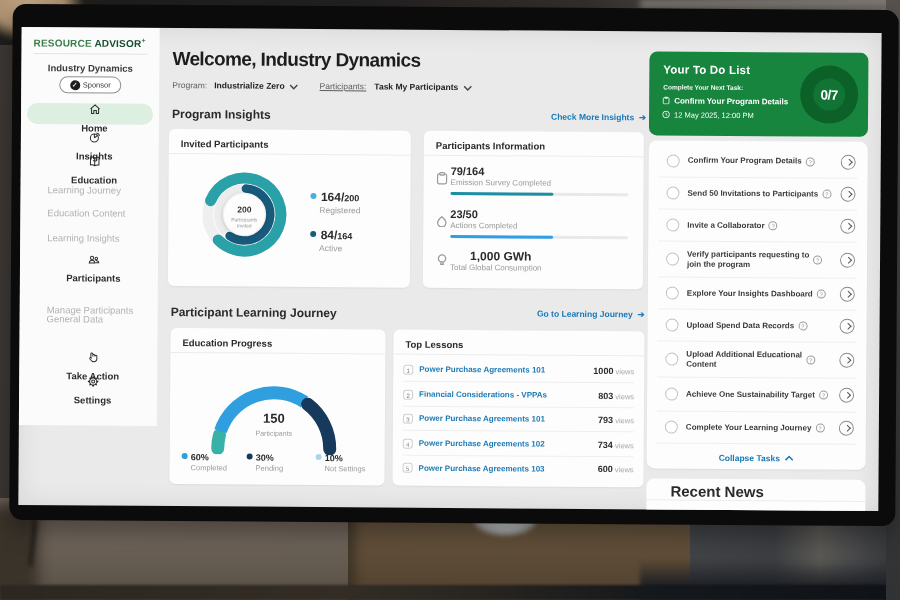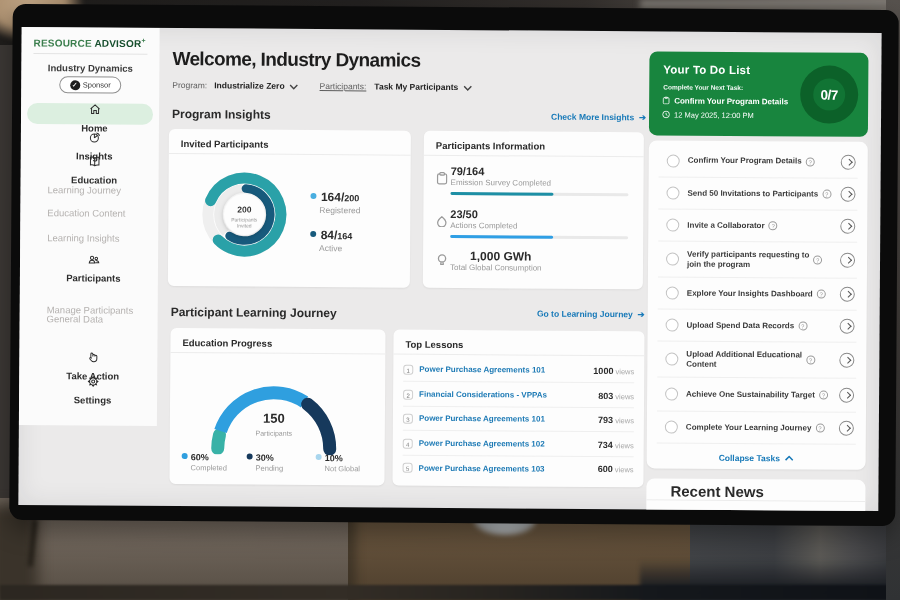--- a/index.html
+++ b/index.html
@@ -226,21 +226,21 @@
             <g transform="translate(65,64)">
               <path d="M -56 0 A 56 56 0 0 1 -54.3 -13.5" fill="none" stroke="#38b2a7" stroke-width="13" stroke-linecap="round"></path>
               <path d="M -53.3 -17.3 A 56 56 0 0 1 30.5 -47" fill="none" stroke="#2f9fdf" stroke-width="13"></path>
               <path d="M 33.7 -44.7 A 56 56 0 0 1 56 0" fill="none" stroke="#16395c" stroke-width="13" stroke-linecap="round"></path>
             </g>
             <text x="65" y="38" text-anchor="middle" font-size="13" font-weight="bold" fill="#2b2b2b">150</text>
             <text x="65" y="51" text-anchor="middle" font-size="7" fill="#9a9a9a">Participants</text>
           </svg>
           <div class="gauge-leg" style="left:12px;"><span class="dot" style="background:#2f9fdf;"></span><b>60%</b><div>Completed</div></div>
           <div class="gauge-leg" style="left:77px;"><span class="dot" style="background:#16395c;"></span><b>30%</b><div>Pending</div></div>
-          <div class="gauge-leg" style="left:146px;"><span class="dot" style="background:#a9d6ee;"></span><b>10%</b><div>Not Global</div></div>
+          <div class="gauge-leg" style="left:146px;"><span class="dot" style="background:#a9d6ee;"></span><b>10%</b><div>Not Settings</div></div>
         </div>
 
         <div class="card" style="left:236px; top:300px; width:251px; height:156px;">
           <div class="card-h">Top Lessons</div>
           <div class="card-div"></div>
           <div class="lesson" style="top:28px;">
               <span class="num">1</span>
               <span class="lt">Power Purchase Agreements 101</span>
               <span class="lv"><b>1000</b> views</span>
             </div>

